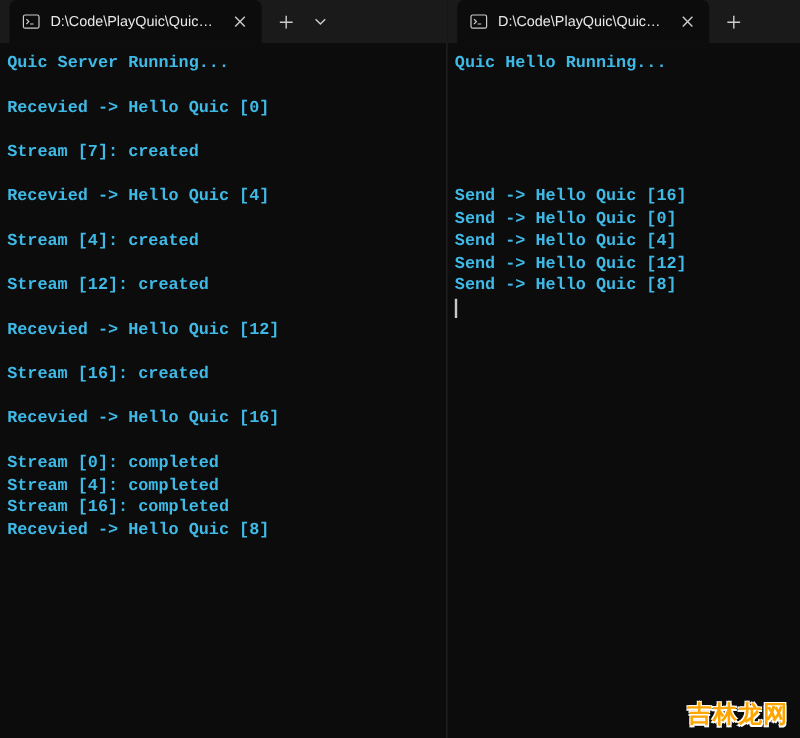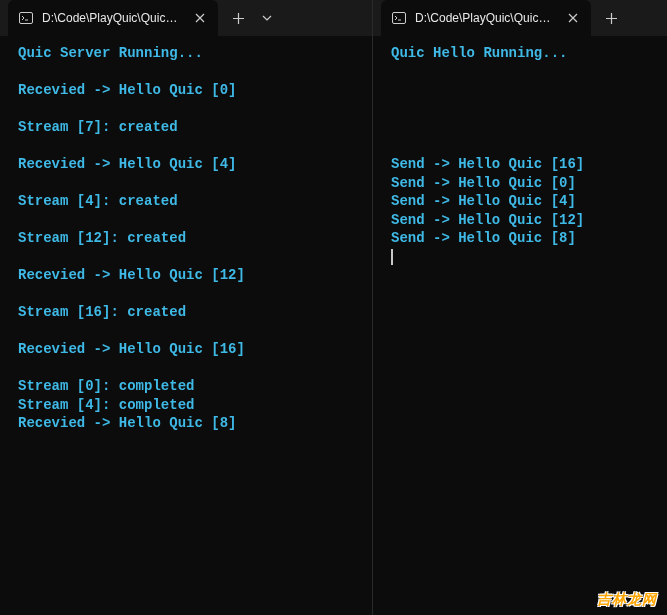--- a/index.html
+++ b/index.html
@@ -93,44 +93,42 @@
       font-size: 10px;
     }
     .terminal-content {
       flex: 1;
       padding: 8px 6px;
       color: #3fb9e6;
       font-size: 14px;
       line-height: 18.5px;
       font-weight: bold;
       overflow: hidden;
-      margin-left: 12px;
     }
     .terminal-line {
       white-space: nowrap;
     }
     .terminal-blank {
       height: 18.5px;
     }
     .cursor {
       display: inline-block;
       width: 2px;
       height: 16px;
       background: #c8c8c8;
       vertical-align: text-bottom;
     }
     .watermark {
       position: absolute;
       bottom: 6px;
       right: 10px;
       font-family: 'Microsoft YaHei', sans-serif;
-      font-size: 14px;
+      font-size: 20px;
       font-weight: bold;
       color: #ffa500;
-      font-style: italic;
       text-shadow: 
         -1px -1px 0 #fff,
         1px -1px 0 #fff,
         -1px 1px 0 #fff,
         1px 1px 0 #fff;
       letter-spacing: 1px;
     }
   </style>
 </head>
 <body>
@@ -177,20 +175,21 @@
       <div class="terminal-line">Stream [12]: created</div>
       <div class="terminal-blank"></div>
       <div class="terminal-line">Recevied -&gt; Hello Quic [12]</div>
       <div class="terminal-blank"></div>
       <div class="terminal-line">Stream [16]: created</div>
       <div class="terminal-blank"></div>
       <div class="terminal-line">Recevied -&gt; Hello Quic [16]</div>
       <div class="terminal-blank"></div>
       <div class="terminal-line">Stream [0]: completed</div>
       <div class="terminal-line">Stream [4]: completed</div>
+      <div class="terminal-line">Stream [16]: completed</div>
       <div class="terminal-line">Recevied -&gt; Hello Quic [8]</div>
       <div class="terminal-blank"></div>
     </div>
 </div>
 
 <div class="pane pane-right">
   <div class="tab-bar">
     <div class="tab" style="max-width:210px;">
       <span class="tab-icon">
         <svg width="16" height="16" viewBox="0 0 16 16">

